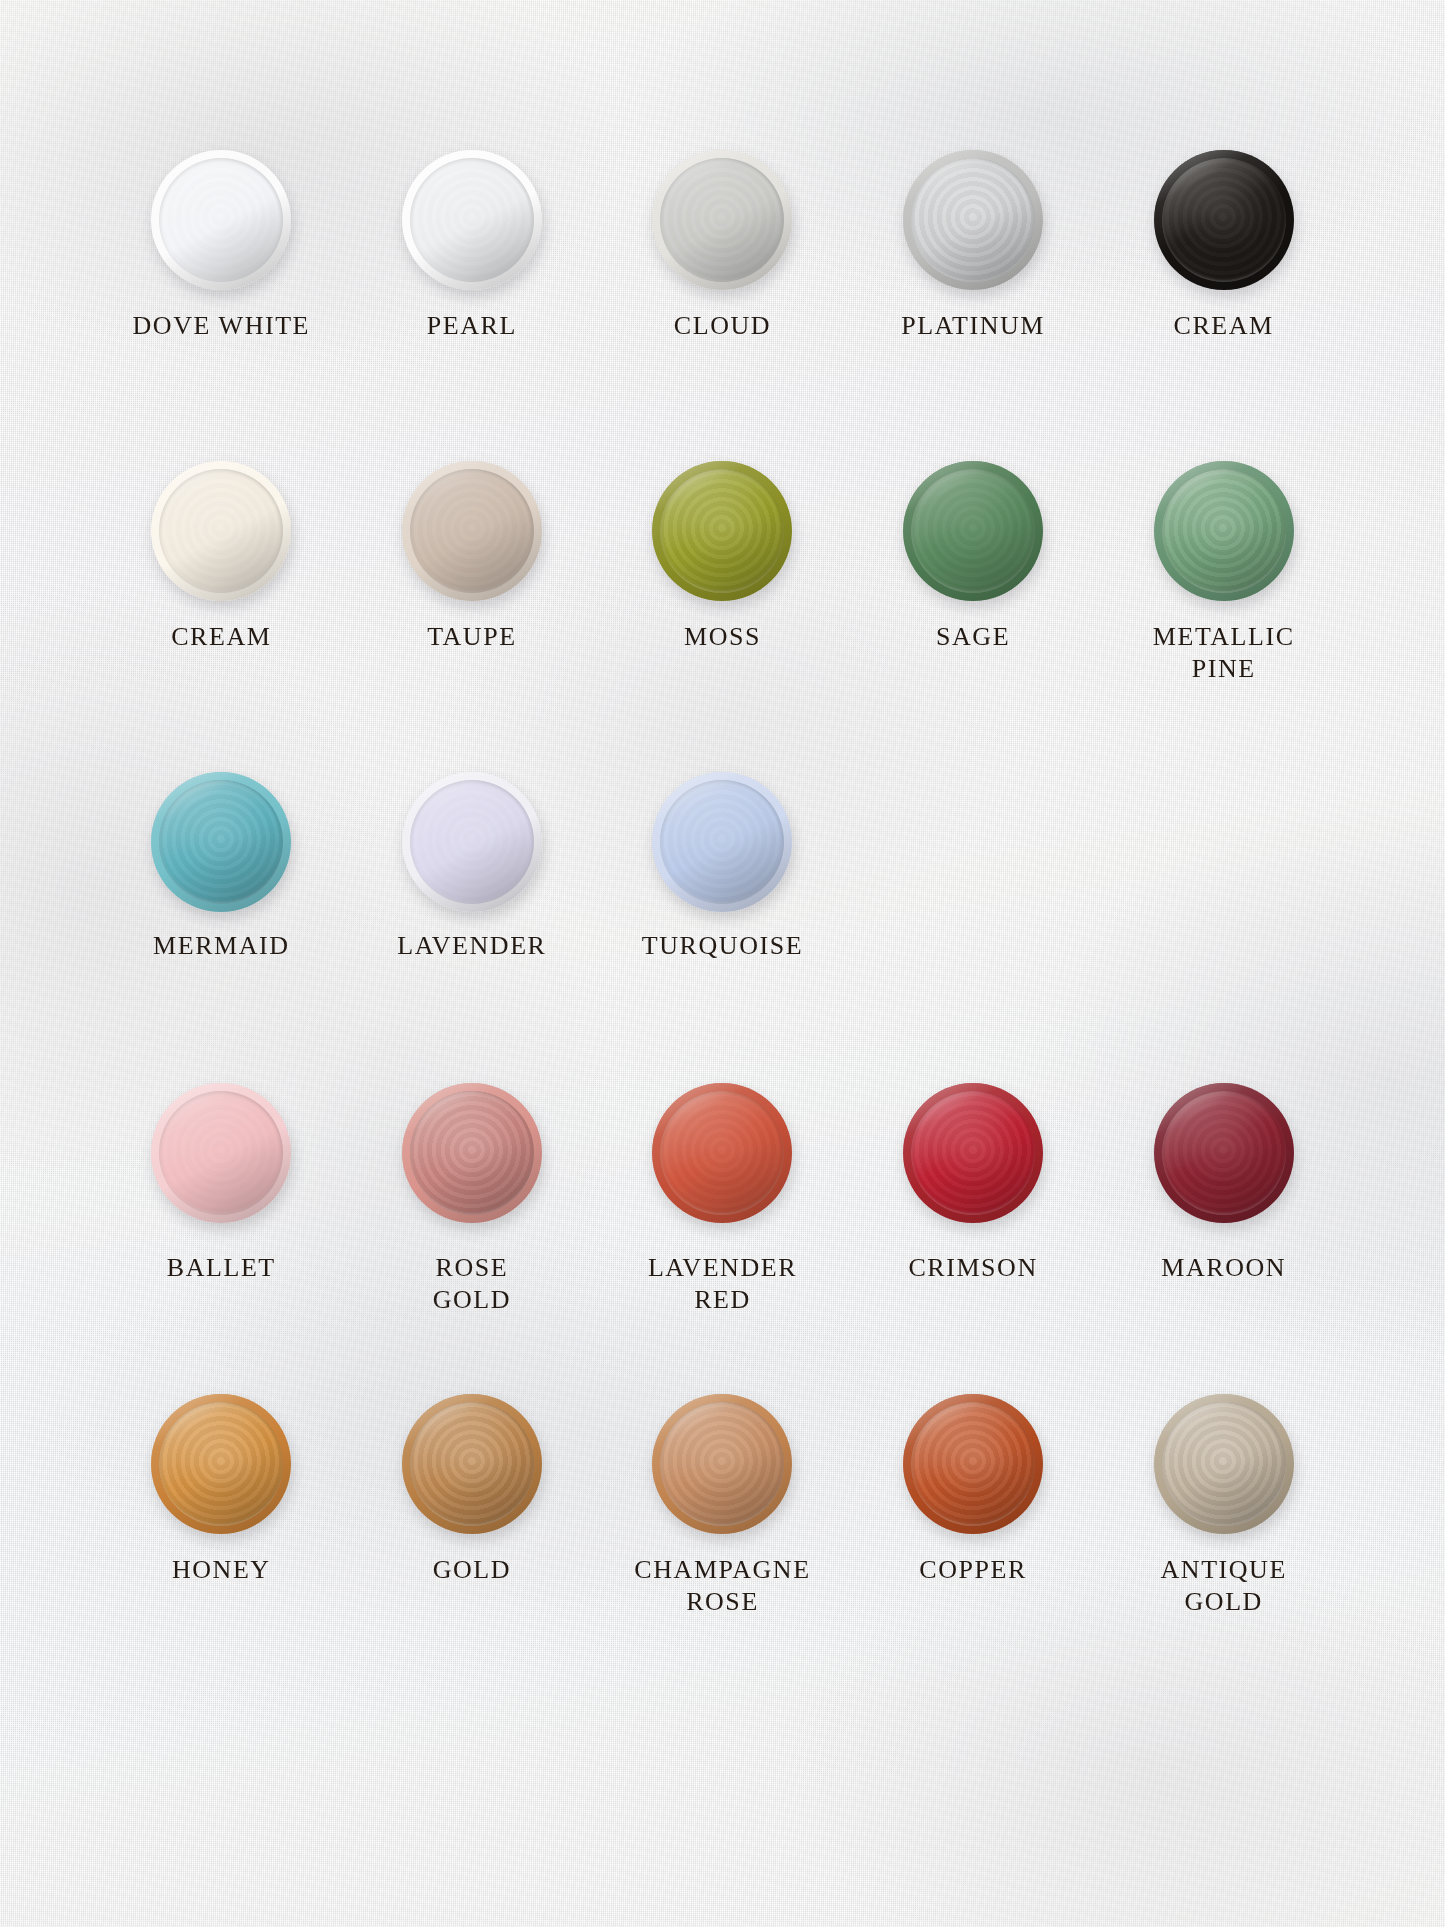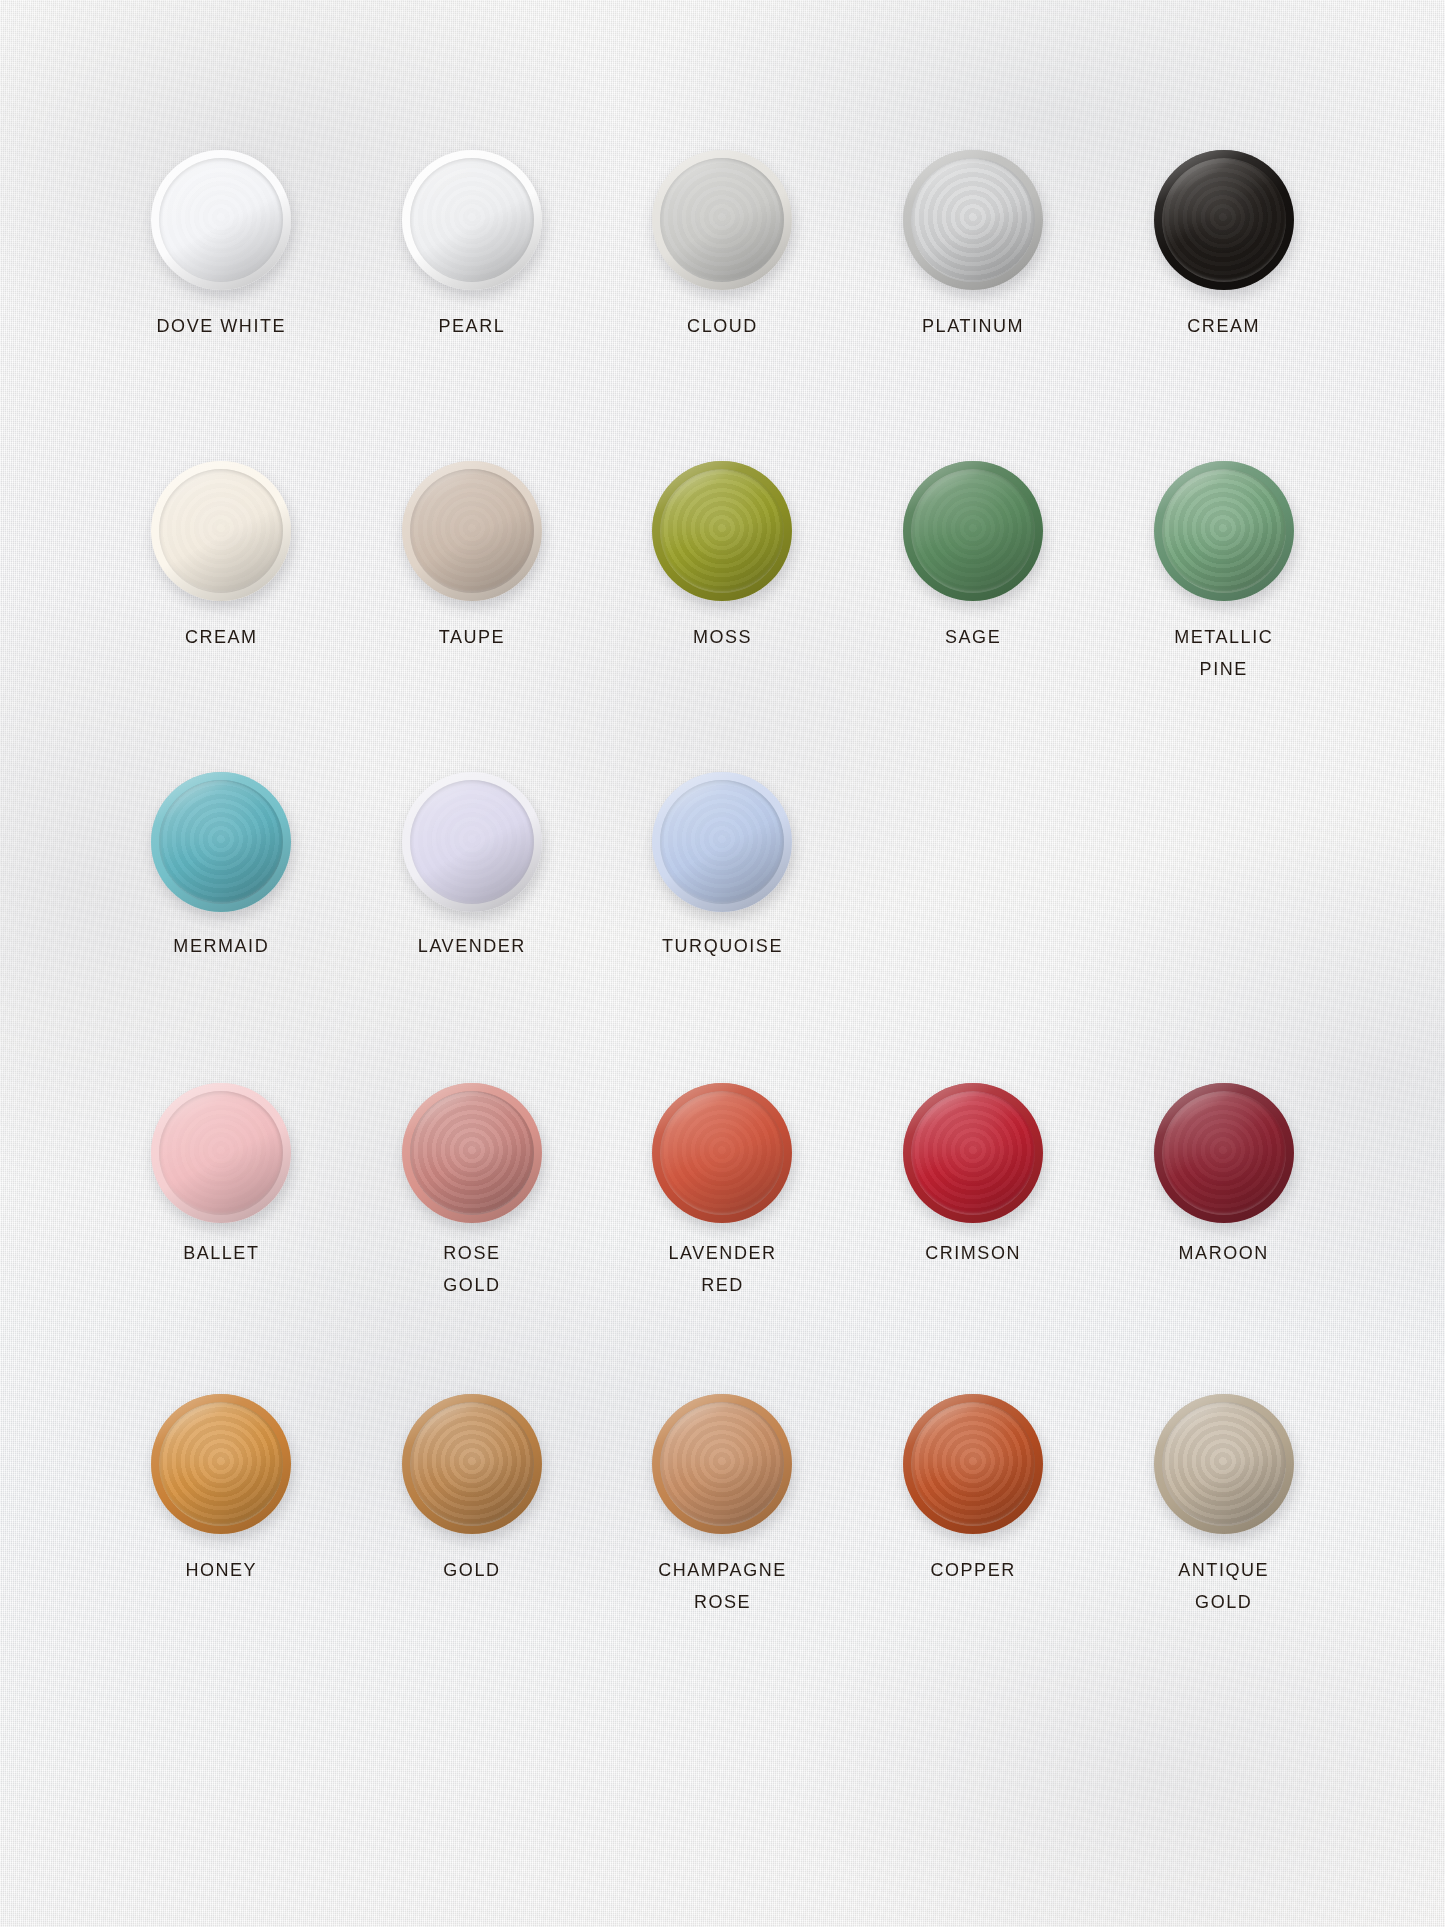--- a/index.html
+++ b/index.html
@@ -150,33 +150,33 @@
   }
 
   
   .label {
     position: absolute;
     top: 182px;
     left: 0;
     right: 0;
     text-align: center;
     color: #231a14;
-    font-size: 18px;
+    font-size: 26px;
     letter-spacing: 1.55px;
     line-height: 32px;
     font-weight: 400;
     white-space: pre-line;
-    font-family: Liberation Sans, sans-serif;
+    font-family: Liberation Serif, serif;
   }
 
   
   .row-1 .label { top: 178px; }
   .row-2 .label { top: 178px; }
   .row-3 .label { top: 176px; }
-  .row-4 .label { top: 172px; }
+  .row-4 .label { top: 187px; }
   .row-5 .label { top: 178px; }
 </style>
 </head>
 <body>
 
 <div id="backdrop"></div>
 
 <div class="chart" id="chart">
     <div class="row row-1">
       <div class="cell">

